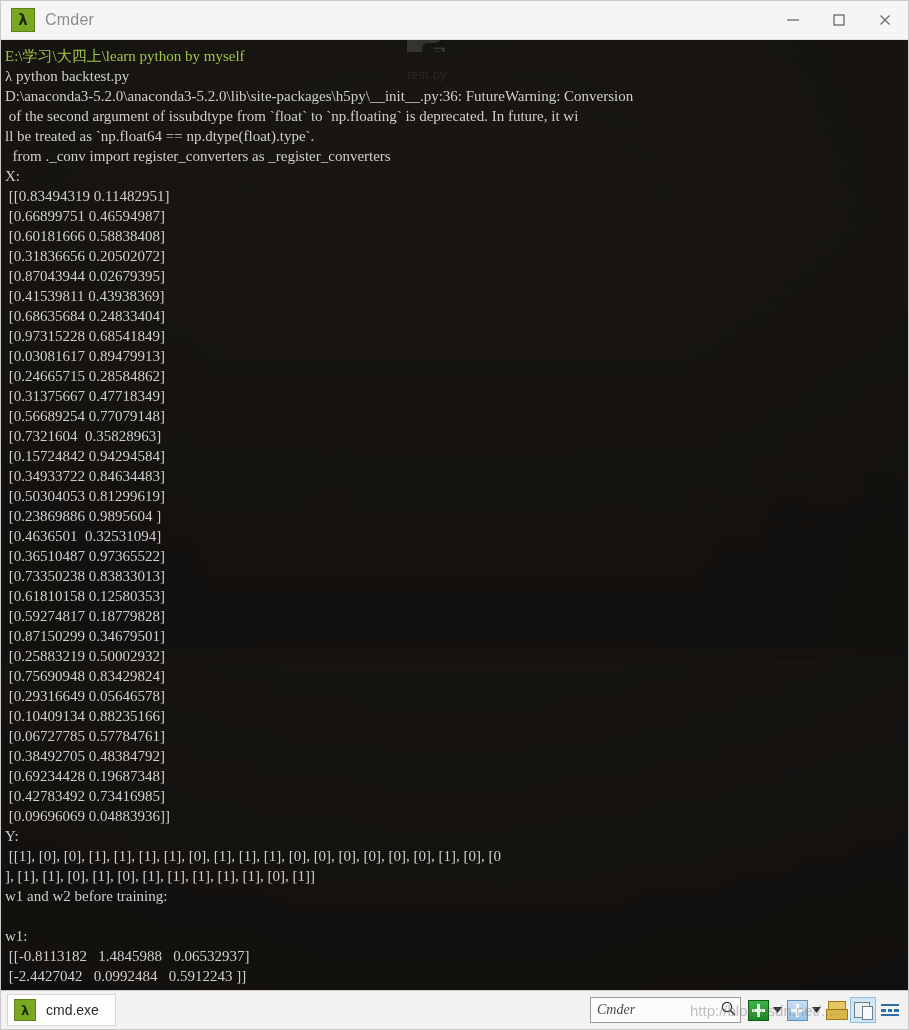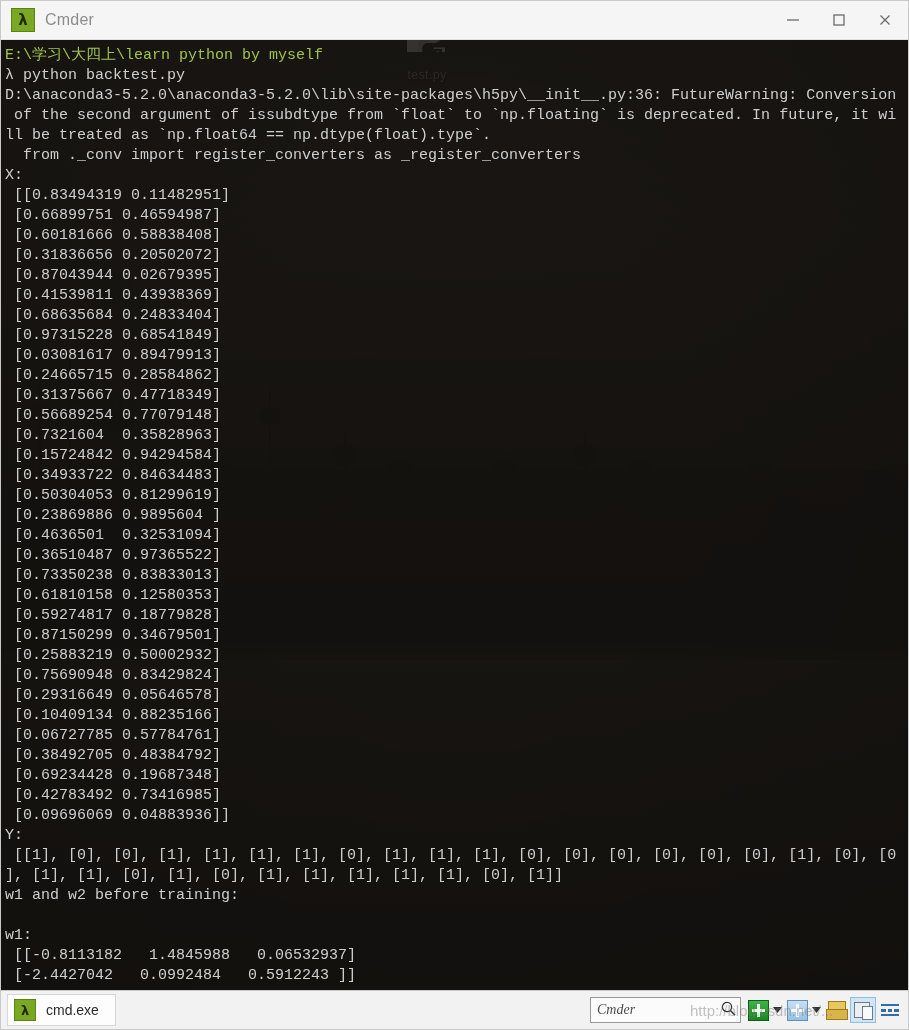--- a/index.html
+++ b/index.html
@@ -103,21 +103,21 @@
   .terminal{
     position:relative;flex:1;overflow:hidden;
     background:transparent;
   }
   .term-tint{
     position:absolute;inset:0;background:rgba(20,18,15,.86);
   }
   .term-text{
     position:relative;
     padding:6px 16px 0 4px;
-    font-family:Liberation Mono, monospace;
+    font-family:Liberation Serif, serif;
     font-size:15px;line-height:20px;
     color:#cccccc;
     white-space:pre;
     letter-spacing:0px;
   }
   .term-text .ln{height:20px;}
   .c-green{color:#9ec448;}
   .c-grey{color:#cfcfcf;}
 
   

